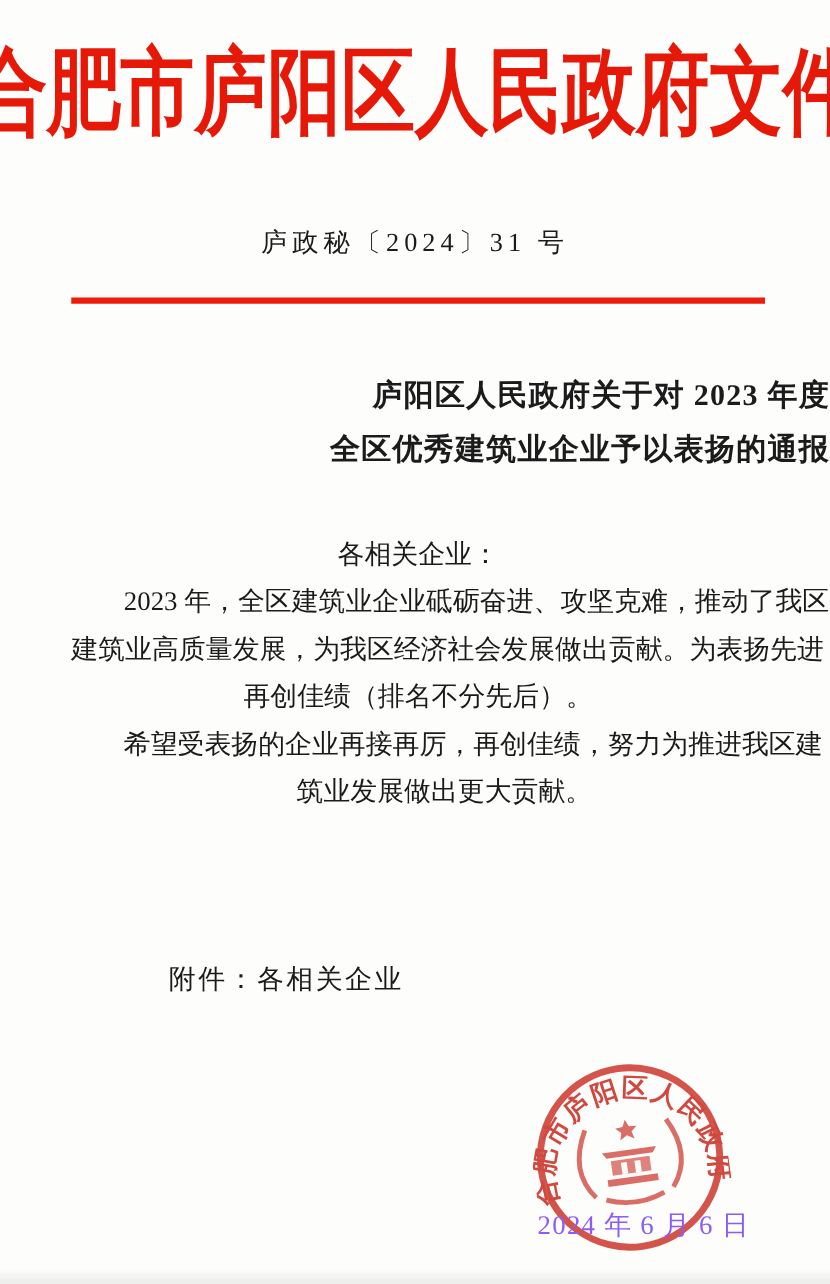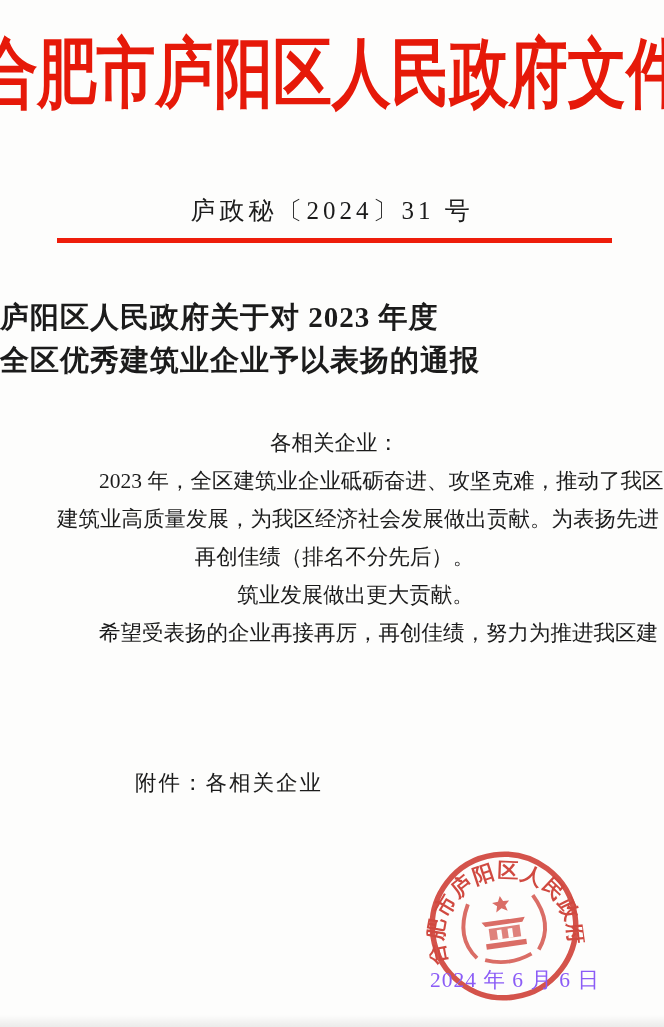--- a/index.html
+++ b/index.html
@@ -15,31 +15,31 @@
   
   .header-title{
     position:absolute;top:18px;left:0;width:664px;height:110px;
     display:flex;align-items:center;justify-content:center;
     font-size:64px;font-weight:bold;white-space:nowrap;
     transform:scale(0.92,1.18);transform-origin:50% 50%;
     letter-spacing:0px;
   }
   
   .doc-number{
-    position:absolute;top:194px;left:0;width:664px;
-    text-align:center;font-size:25px;letter-spacing:4px;
+    position:absolute;top:180px;left:0;width:664px;
+    text-align:center;font-size:21px;letter-spacing:4px;
   }
   
   .red-divider{
     position:absolute;top:238px;left:57px;width:555px;height:5px;
   }
   
   .doc-title{
     position:absolute;top:296px;left:0;width:664px;
-    text-align:left;font-weight:bold;font-size:29px;line-height:43px;
+    text-align:right;font-weight:bold;font-size:24px;line-height:43px;
     letter-spacing:1px;
   }
   
   .body-block{
     position:absolute;top:424px;left:57px;width:555px;
     font-size:21.5px;
   }
   .body-line{
     height:38px;line-height:38px;white-space:nowrap;
     text-align:center;
@@ -82,22 +82,22 @@
   <div class="doc-title">
     <div>庐阳区人民政府关于对 2023 年度</div>
     <div>全区优秀建筑业企业予以表扬的通报</div>
   </div>
 
   <div class="body-block">
     <div class="body-line">各相关企业：</div>
     <div class="body-line indent full">2023 年，全区建筑业企业砥砺奋进、攻坚克难，推动了我区</div>
     <div class="body-line full">建筑业高质量发展，为我区经济社会发展做出贡献。为表扬先进，</div>
     <div class="body-line">再创佳绩（排名不分先后）。</div>
+    <div class="body-line indent full">希望受表扬的企业再接再厉，再创佳绩，努力为推进我区建</div>
     <div class="body-line indent">筑业发展做出更大贡献。</div>
-    <div class="body-line indent full">希望受表扬的企业再接再厉，再创佳绩，努力为推进我区建</div>
   </div>
 
   <div class="attachment">附件：各相关企业</div>
 
   <svg class="seal" viewBox="0 0 200 200" xmlns="http://www.w3.org/2000/svg">
     <circle cx="100" cy="100" r="92" fill="none" stroke="#cd3a31" stroke-width="7" opacity="0.95"></circle>
     <path id="seal-arc" d="M 21 137 A 81 81 0 1 1 179 137" fill="none"></path>
     <text font-size="27" font-weight="bold" fill="#cd3a31" letter-spacing="2" font-family="Liberation Serif, DejaVu Serif, serif">
       <textPath href="#seal-arc" startOffset="50%" text-anchor="middle">合肥市庐阳区人民政府</textPath>
     </text>

